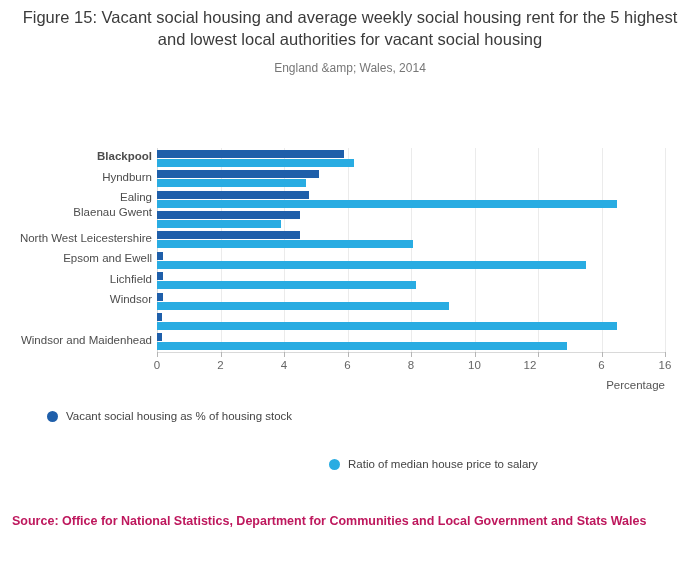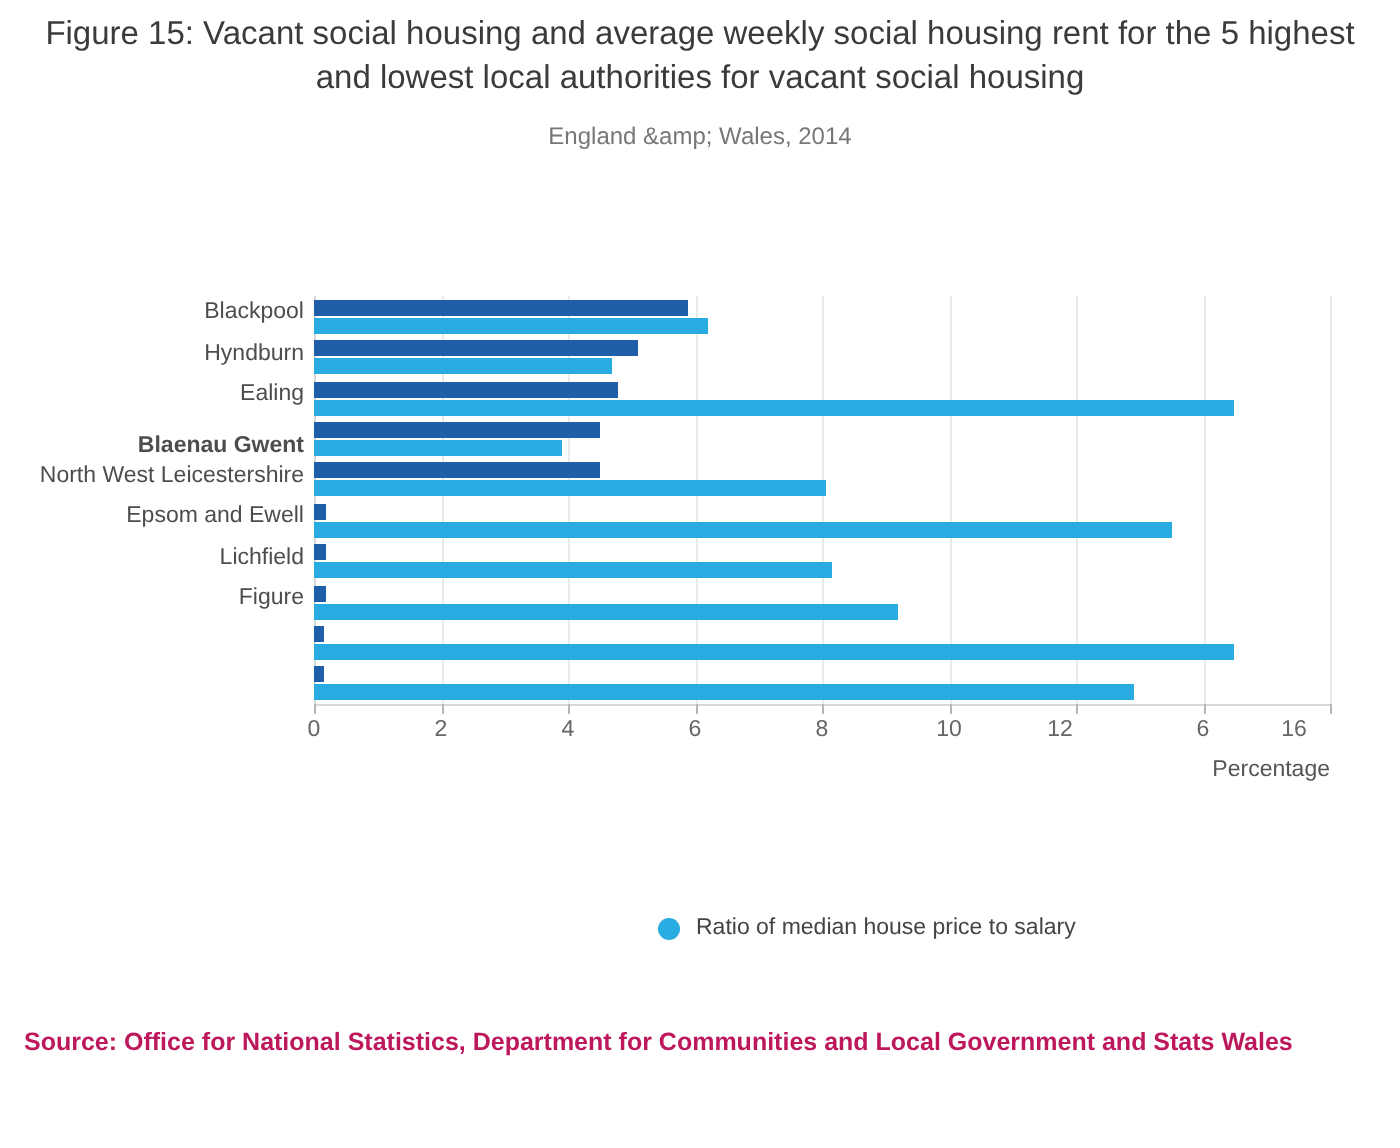--- a/index.html
+++ b/index.html
@@ -196,31 +196,32 @@
       <div class="tick-label" style="left: 347.5px;">6</div>
       <div class="tick-mark" style="left: 411px;"></div>
       <div class="tick-label" style="left: 411px;">8</div>
       <div class="tick-mark" style="left: 474.5px;"></div>
       <div class="tick-label" style="left: 474.5px;">10</div>
       <div class="tick-mark" style="left: 538px;"></div>
       <div class="tick-label" style="left: 530px;">12</div>
       <div class="tick-mark" style="left: 601.5px;"></div>
       <div class="tick-label" style="left: 601.5px;">6</div>
       <div class="tick-mark" style="left: 665px;"></div>
-      <div class="tick-label" style="left: 647px;">16</div>
+      <div class="tick-label" style="left: 665px;">16</div>
     </div>
   <div id="cat-labels">
-      <div class="cat-label" style="top: 2.2px;">Blackpool</div>
+      <div class="cat-label" style="top: 2.2px; font-weight: bold;">Blackpool</div>
       <div class="cat-label" style="top: 22.6px;">Hyndburn</div>
       <div class="cat-label" style="top: 43px;">Ealing</div>
-      <div class="cat-label" style="top: 69px; font-weight: bold;">Blaenau Gwent</div>
+      <div class="cat-label" style="top: 58px;">Blaenau Gwent</div>
       <div class="cat-label" style="top: 83.8px;">North West Leicestershire</div>
       <div class="cat-label" style="top: 104.2px;">Epsom and Ewell</div>
       <div class="cat-label" style="top: 124.6px;">Lichfield</div>
-      <div class="cat-label" style="top: 145px;">Figure</div>
+      <div class="cat-label" style="top: 145px;">Windsor</div>
+      <div class="cat-label" style="top: 185.8px;">Windsor and Maidenhead</div>
     </div>
   <div id="bars">
       <div class="bar bar-dark" style="width: 187.325px; height: 8px; top: 13.7px; background: rgb(31, 95, 170);"></div>
       <div class="bar bar-light" style="width: 196.85px; height: 8px; top: 22.7px; background: rgb(41, 172, 226);"></div>
       <div class="bar bar-dark" style="width: 161.925px; height: 8px; top: 34.1px; background: rgb(31, 95, 170);"></div>
       <div class="bar bar-light" style="width: 149.225px; height: 8px; top: 43.1px; background: rgb(41, 172, 226);"></div>
       <div class="bar bar-dark" style="width: 152.4px; height: 8px; top: 54.5px; background: rgb(31, 95, 170);"></div>
       <div class="bar bar-light" style="width: 460.375px; height: 8px; top: 63.5px; background: rgb(41, 172, 226);"></div>
       <div class="bar bar-dark" style="width: 142.875px; height: 8px; top: 74.9px; background: rgb(31, 95, 170);"></div>
       <div class="bar bar-light" style="width: 123.825px; height: 8px; top: 83.9px; background: rgb(41, 172, 226);"></div>
@@ -234,19 +235,23 @@
       <div class="bar bar-light" style="width: 292.1px; height: 8px; top: 165.5px; background: rgb(41, 172, 226);"></div>
       <div class="bar bar-dark" style="width: 4.7625px; height: 8px; top: 176.9px; background: rgb(31, 95, 170);"></div>
       <div class="bar bar-light" style="width: 460.375px; height: 8px; top: 185.9px; background: rgb(41, 172, 226);"></div>
       <div class="bar bar-dark" style="width: 4.7625px; height: 8px; top: 197.3px; background: rgb(31, 95, 170);"></div>
       <div class="bar bar-light" style="width: 409.575px; height: 8px; top: 206.3px; background: rgb(41, 172, 226);"></div>
     </div>
   <div id="x-axis-title">Percentage</div>
 </div>
 
 <div id="legend">
+  <div class="legend-item" id="legend-item-0">
+    <span class="legend-dot" id="legend-dot-0" style="background: rgb(31, 95, 170);"></span>
+    <span>Vacant social housing as % of housing stock</span>
+  </div>
   <div class="legend-item" id="legend-item-1">
     <span class="legend-dot" id="legend-dot-1" style="background: rgb(41, 172, 226);"></span>
     <span>Ratio of median house price to salary</span>
   </div>
 </div>
 
 <div id="source-note">Source: Office for National Statistics, Department for Communities and Local Government and Stats Wales</div>
 
 </body></html>

